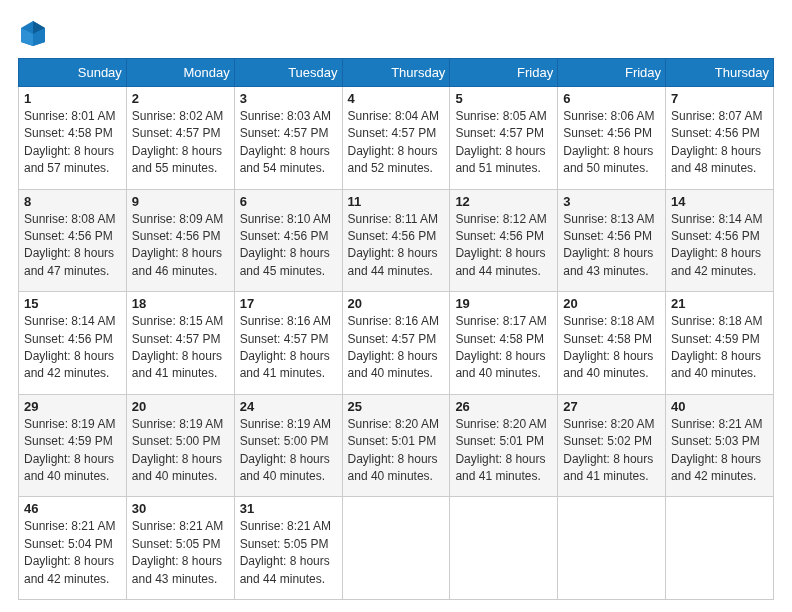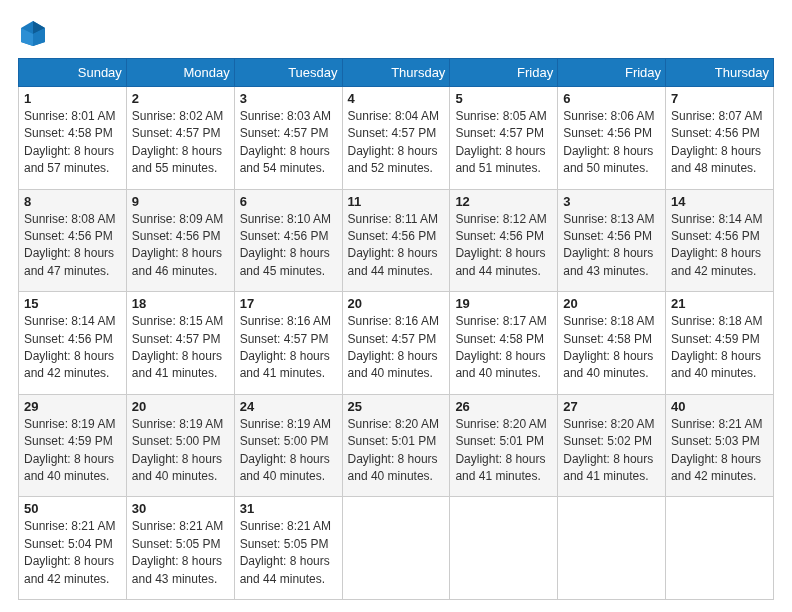--- a/index.html
+++ b/index.html
@@ -166,21 +166,21 @@
         <tr>
           <td><span class="day-number">29</span><span class="cell-text">Sunrise: 8:19 AM<br>Sunset: 4:59 PM<br>Daylight: 8 hours and 40 minutes.</span></td>
           <td><span class="day-number">20</span><span class="cell-text">Sunrise: 8:19 AM<br>Sunset: 5:00 PM<br>Daylight: 8 hours and 40 minutes.</span></td>
           <td><span class="day-number">24</span><span class="cell-text">Sunrise: 8:19 AM<br>Sunset: 5:00 PM<br>Daylight: 8 hours and 40 minutes.</span></td>
           <td><span class="day-number">25</span><span class="cell-text">Sunrise: 8:20 AM<br>Sunset: 5:01 PM<br>Daylight: 8 hours and 40 minutes.</span></td>
           <td><span class="day-number">26</span><span class="cell-text">Sunrise: 8:20 AM<br>Sunset: 5:01 PM<br>Daylight: 8 hours and 41 minutes.</span></td>
           <td><span class="day-number">27</span><span class="cell-text">Sunrise: 8:20 AM<br>Sunset: 5:02 PM<br>Daylight: 8 hours and 41 minutes.</span></td>
           <td><span class="day-number">40</span><span class="cell-text">Sunrise: 8:21 AM<br>Sunset: 5:03 PM<br>Daylight: 8 hours and 42 minutes.</span></td>
         </tr>
         <tr class="last-row">
-          <td><span class="day-number">50</span><span class="cell-text">Sunrise: 8:21 AM<br>Sunset: 5:04 PM<br>Daylight: 8 hours and 42 minutes.</span></td>
+          <td><span class="day-number">46</span><span class="cell-text">Sunrise: 8:21 AM<br>Sunset: 5:04 PM<br>Daylight: 8 hours and 42 minutes.</span></td>
           <td><span class="day-number">30</span><span class="cell-text">Sunrise: 8:21 AM<br>Sunset: 5:05 PM<br>Daylight: 8 hours and 43 minutes.</span></td>
           <td><span class="day-number">31</span><span class="cell-text">Sunrise: 8:21 AM<br>Sunset: 5:05 PM<br>Daylight: 8 hours and 44 minutes.</span></td>
           <td class="empty-cell"></td>
           <td class="empty-cell"></td>
           <td class="empty-cell"></td>
           <td class="empty-cell"></td>
         </tr>
       </tbody>
   </table>
 </div>

